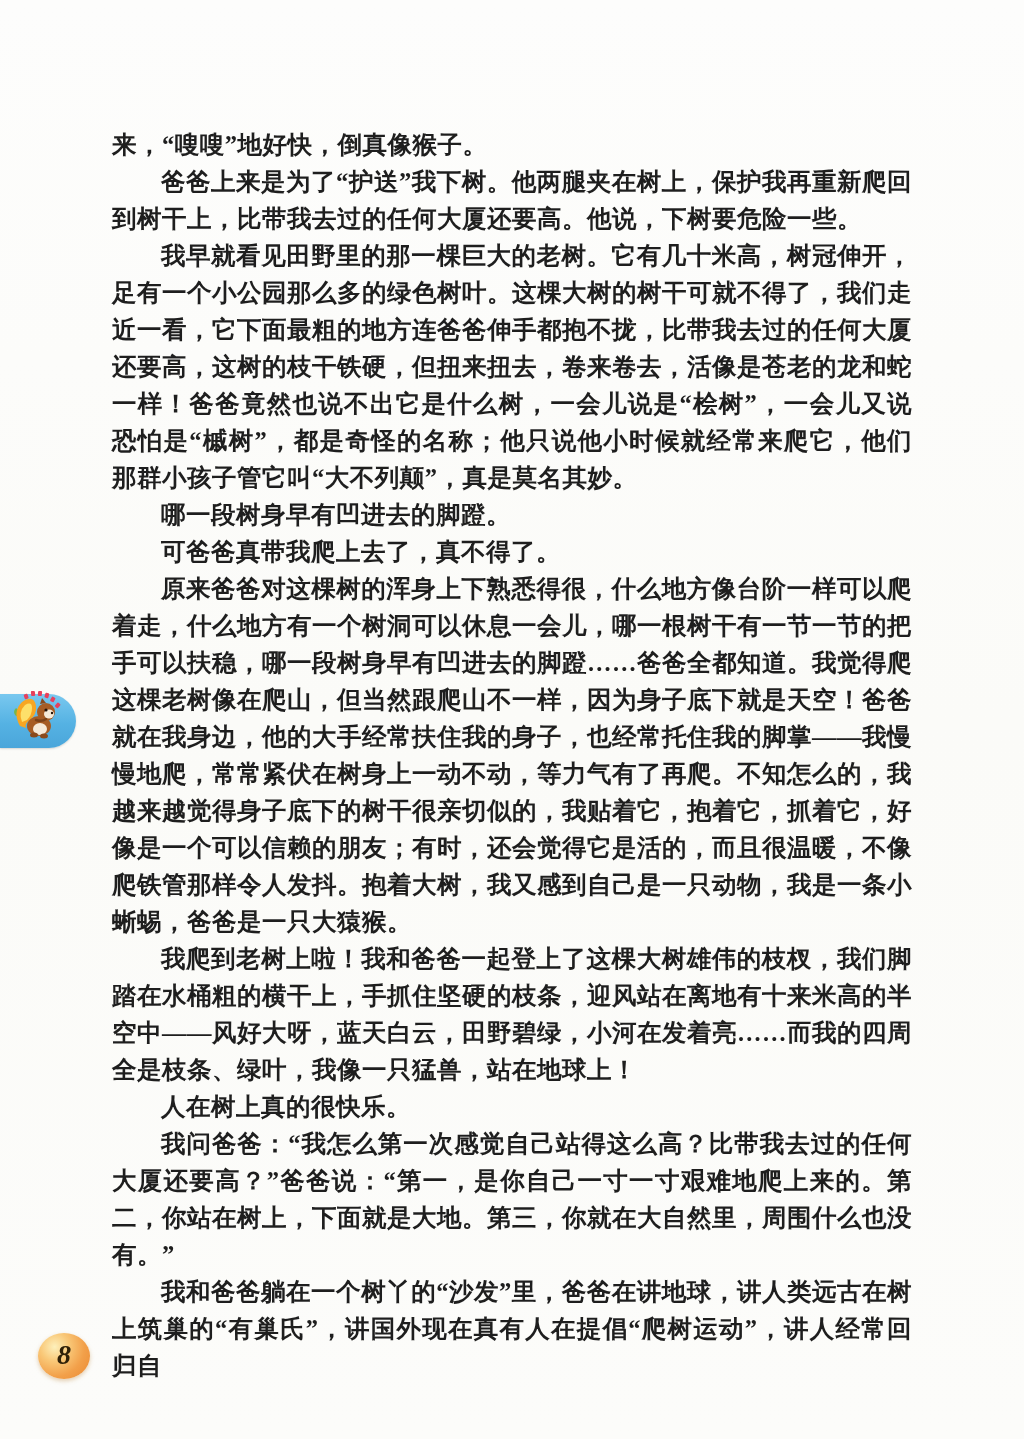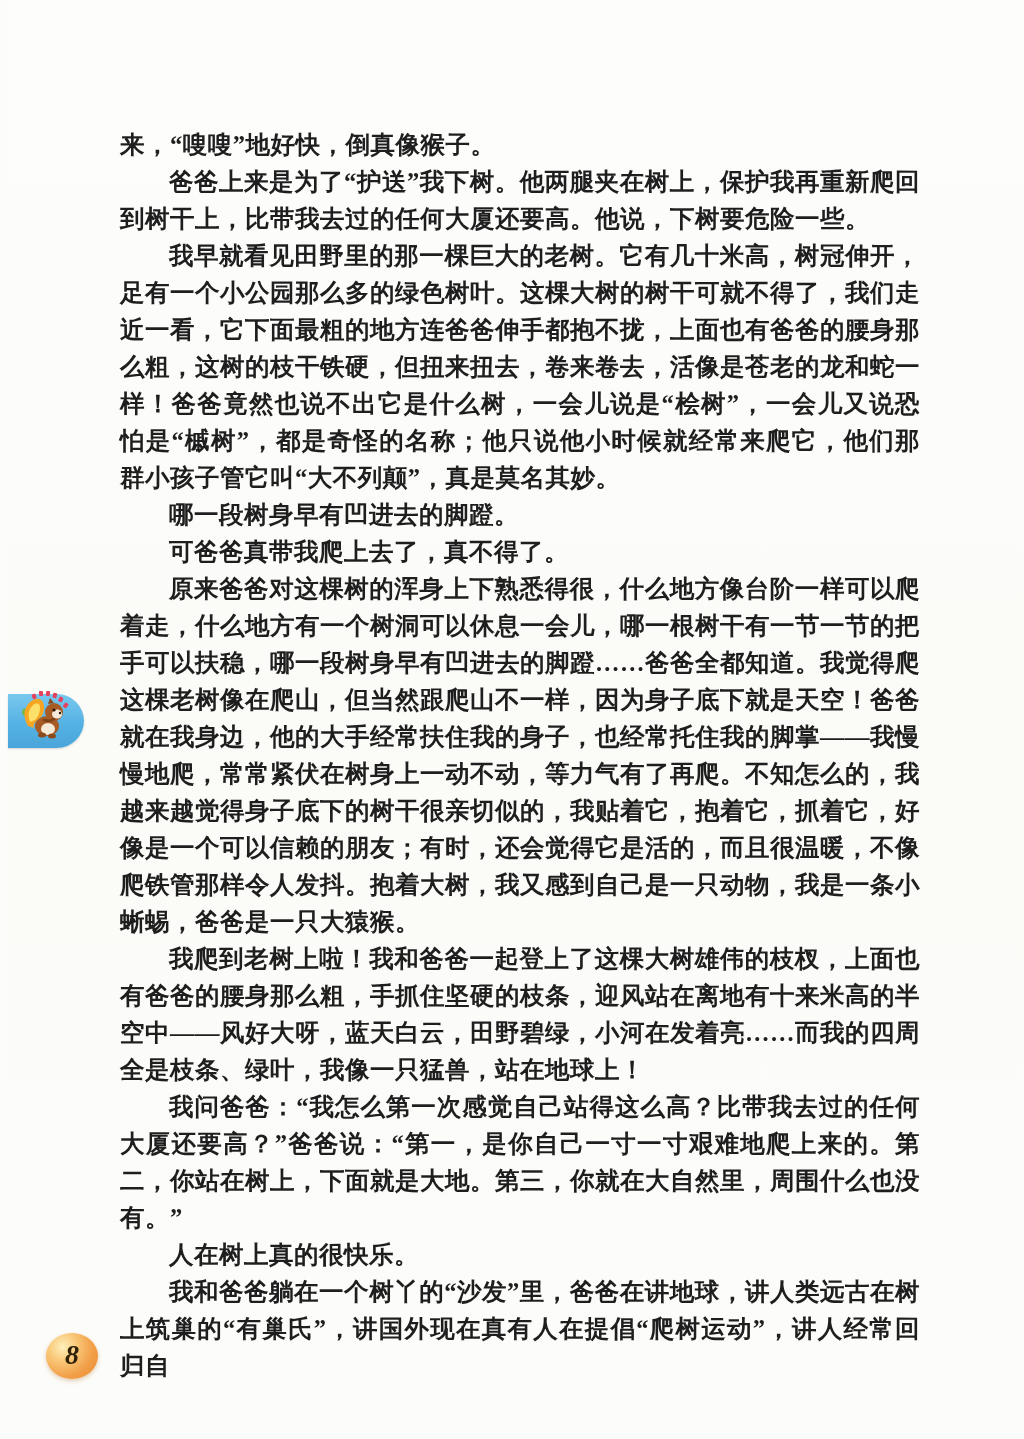--- a/index.html
+++ b/index.html
@@ -11,21 +11,20 @@
     height: 1439px;
     background: #fcfcfa;
     position: relative;
     overflow: hidden;
     font-family: "Liberation Serif", serif;
   }
   .page {
     position: absolute;
     inset: 0;
     background: linear-gradient(180deg, #fdfdfc 0%, #fbfbf8 50%, #fcfcfa 100%);
-    margin-left: 8px;
   }
   
   .article {
     position: absolute;
     left: 112px;
     top: 126px;
     width: 800px;
     font-size: 24.5px;
     line-height: 37px;
     color: #1e1e1e;
@@ -114,27 +113,27 @@
 
       <path d="M30 38 Q36 40 40 37" stroke="#7c4218" stroke-width="2.5" fill="none" stroke-linecap="round"></path>
       <ellipse cx="28" cy="53" rx="4" ry="2.5" fill="#8a4a1c"></ellipse>
       <ellipse cx="38" cy="54" rx="4" ry="2.5" fill="#8a4a1c"></ellipse>
     </svg>
   </div>
 
   <main class="article">
     <p class="continuation">来，“嗖嗖”地好快，倒真像猴子。</p>
     <p>爸爸上来是为了“护送”我下树。他两腿夹在树上，保护我再重新爬回到树干上，比带我去过的任何大厦还要高。他说，下树要危险一些。</p>
-    <p>我早就看见田野里的那一棵巨大的老树。它有几十米高，树冠伸开，足有一个小公园那么多的绿色树叶。这棵大树的树干可就不得了，我们走近一看，它下面最粗的地方连爸爸伸手都抱不拢，上面也有爸爸的腰身那么粗，这树的枝干铁硬，但扭来扭去，卷来卷去，活像是苍老的龙和蛇一样！爸爸竟然也说不出它是什么树，一会儿说是“桧树”，一会儿又说恐怕是“槭树”，都是奇怪的名称；他只说他小时候就经常来爬它，他们那群小孩子管它叫“大不列颠”，真是莫名其妙。</p>
+    <p>我早就看见田野里的那一棵巨大的老树。它有几十米高，树冠伸开，足有一个小公园那么多的绿色树叶。这棵大树的树干可就不得了，我们走近一看，它下面最粗的地方连爸爸伸手都抱不拢，比带我去过的任何大厦还要高，这树的枝干铁硬，但扭来扭去，卷来卷去，活像是苍老的龙和蛇一样！爸爸竟然也说不出它是什么树，一会儿说是“桧树”，一会儿又说恐怕是“槭树”，都是奇怪的名称；他只说他小时候就经常来爬它，他们那群小孩子管它叫“大不列颠”，真是莫名其妙。</p>
     <p>哪一段树身早有凹进去的脚蹬。</p>
     <p>可爸爸真带我爬上去了，真不得了。</p>
     <p>原来爸爸对这棵树的浑身上下熟悉得很，什么地方像台阶一样可以爬着走，什么地方有一个树洞可以休息一会儿，哪一根树干有一节一节的把手可以扶稳，哪一段树身早有凹进去的脚蹬……爸爸全都知道。我觉得爬这棵老树像在爬山，但当然跟爬山不一样，因为身子底下就是天空！爸爸就在我身边，他的大手经常扶住我的身子，也经常托住我的脚掌——我慢慢地爬，常常紧伏在树身上一动不动，等力气有了再爬。不知怎么的，我越来越觉得身子底下的树干很亲切似的，我贴着它，抱着它，抓着它，好像是一个可以信赖的朋友；有时，还会觉得它是活的，而且很温暖，不像爬铁管那样令人发抖。抱着大树，我又感到自己是一只动物，我是一条小蜥蜴，爸爸是一只大猿猴。</p>
-    <p>我爬到老树上啦！我和爸爸一起登上了这棵大树雄伟的枝杈，上面也有爸爸的腰身那么粗，手抓住坚硬的枝条，迎风站在离地有十来米高的半空中——风好大呀，蓝天白云，田野碧绿，小河在发着亮……而我的四周全是枝条、绿叶，我像一只猛兽，站在地球上！</p>
+    <p>我爬到老树上啦！我和爸爸一起登上了这棵大树雄伟的枝杈，我们脚踏在水桶粗的横干上，手抓住坚硬的枝条，迎风站在离地有十来米高的半空中——风好大呀，蓝天白云，田野碧绿，小河在发着亮……而我的四周全是枝条、绿叶，我像一只猛兽，站在地球上！</p>
+    <p>人在树上真的很快乐。</p>
     <p>我问爸爸：“我怎么第一次感觉自己站得这么高？比带我去过的任何大厦还要高？”爸爸说：“第一，是你自己一寸一寸艰难地爬上来的。第二，你站在树上，下面就是大地。第三，你就在大自然里，周围什么也没有。”</p>
-    <p>人在树上真的很快乐。</p>
     <p>我和爸爸躺在一个树丫的“沙发”里，爸爸在讲地球，讲人类远古在树上筑巢的“有巢氏”，讲国外现在真有人在提倡“爬树运动”，讲人经常回归自</p>
   </main>
 
   <div class="page-badge">
     <span class="num">8</span>
   </div>
 
 </div>
 
 </body></html>

